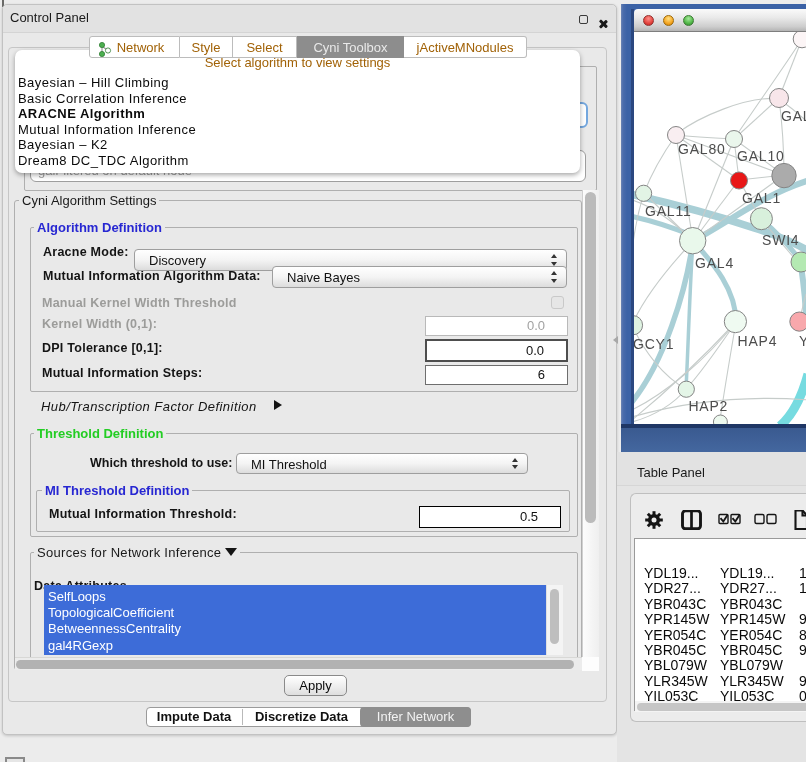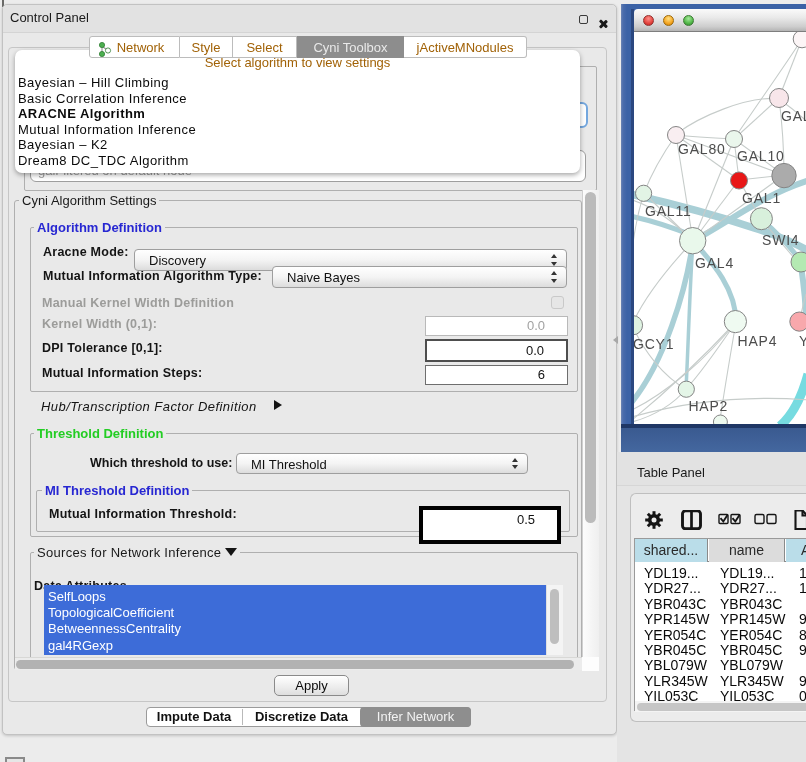--- a/index.html
+++ b/index.html
@@ -96,28 +96,28 @@
 
 <div class="abs grp" style="left:30px; top:227px; width:548px; height:165px;"></div>
 <div class="abs glab bold" style="left:34px; top:220px; color:#2727D2;">Algorithm Definition</div>
 
 <div class="abs lbl" style="left:43px; top:245px;">Aracne Mode:</div>
 <div class="combo" style="left:134px; top:241px; width:433px; height:22px;margin-top:8px;">
     <span class="ctext">Discovery</span>
     <span class="arr up"></span>
     <span class="arr dn"></span>
   </div>
-<div class="abs lbl" style="left:43px; top:269px;">Mutual Information Algorithm Type:</div>
+<div class="abs lbl" style="left:43px; top:269px;">Mutual Information Algorithm Data:</div>
 <div class="combo" style="left:272px; top:266px; width:295px; height:22px;">
     <span class="ctext">Naive Bayes</span>
     <span class="arr up"></span>
     <span class="arr dn"></span>
   </div>
 
-<div class="abs lbl dis" style="left:42px; top:296px;">Manual Kernel Width Definition</div>
+<div class="abs lbl dis" style="left:42px; top:296px;">Manual Kernel Width Threshold</div>
 <div class="abs" style="left:551px; top:296px; width:13px; height:13px; background:#E6E6E6; border:1px solid #C9C9C9; border-radius:3px;"></div>
 
 <div class="abs lbl dis" style="left:42px; top:317px;">Kernel Width (0,1):</div>
 <div class="inp" style="left:425px; top:316px; width:143px; height:20px; border:1px solid #B9B9B9; color:#A2A2A2; line-height:18px;">0.0</div>
 
 <div class="abs lbl" style="left:42px; top:341px;">DPI Tolerance [0,1]:</div>
 <div class="inp" style="left:425px; top:339px; width:143px; height:23px; border:2px solid #4E4E4E; line-height:19px;">0.0</div>
 
 <div class="abs lbl" style="left:42px; top:366px;">Mutual Information Steps:</div>
 <div class="inp" style="left:425px; top:365px; width:143px; height:20px; border:1px solid #6E6E6E; line-height:18px;">6</div>
@@ -131,37 +131,37 @@
 <div class="abs lbl" style="left:90px; top:456px; letter-spacing:0;">Which threshold to use:</div>
 <div class="combo" style="left:236px; top:453px; width:292px; height:21px;">
     <span class="ctext">MI Threshold</span>
     <span class="arr up"></span>
     <span class="arr dn"></span>
   </div>
 
 <div class="abs grp" style="left:36px; top:490px; width:534px; height:42px;"></div>
 <div class="abs glab bold" style="left:42px; top:483px; color:#2727D2;">MI Threshold Definition</div>
 <div class="abs lbl" style="left:49px; top:507px;">Mutual Information Threshold:</div>
-<div class="inp" style="left:419px; top:506px; width:142px; height:38px; border:4px solid #000000; line-height:20px;">0.5</div>
+<div class="inp" style="left:419px; top:506px; width:142px; height:22px; border:1px solid #000000; line-height:20px;">0.5</div>
 
 <div class="abs grp" style="left:30px; top:552px; width:548px; height:116px;"></div>
 <div class="abs glab" style="left:34px; top:545px; color:#1A1A1A; font-size:13px; letter-spacing:0.3px;">Sources for Network Inference <span style="display:inline-block; width:0; height:0; border-left:6.5px solid transparent; border-right:6.5px solid transparent; border-top:8px solid #141414; vertical-align:1px;"></span></div>
 <div class="abs lbl" style="left:34px; top:579px;">Data Attributes</div>
 
 <div class="abs" style="left:44px; top:585px; width:502px; height:70px; background:#3D6CD8; color:#FFFFFF; font-size:13px; line-height:16.2px; padding:4px 0 0 4px;">SelfLoops<br>TopologicalCoefficient<br>BetweennessCentrality<br>gal4RGexp</div>
 <div class="abs" style="left:546px; top:585px; width:17px; height:70px; background:#F4F4F4; border-left:1px solid #E0E0E0;"></div>
 <div class="abs" style="left:550px; top:589px; width:9px; height:55px; background:#BEBEBE; border-radius:4.5px;"></div>
 
 <div class="abs" style="left:582px; top:190px; width:17px; height:468px; background:linear-gradient(to right,#FCFCFC,#EFEFEF); border-left:1px solid #D0D0D0;"></div>
 <div class="abs" style="left:585px; top:192px; width:11px; height:331px; background:#BBBBBB; border-radius:5.5px;"></div>
 <div class="abs" style="left:15px; top:657px; width:567px; height:13px; background:#ECECEC; border-top:1px solid #D8D8D6;"></div>
 <div class="abs" style="left:16px; top:660px; width:558px; height:9px; background:#B2B2B2; border-radius:4.5px;"></div>
 <div class="abs" style="left:582px; top:657px; width:17px; height:14px; background:#FDFDFD;"></div>
 
-<div class="abs" style="left:274px; top:675px; width:75px; height:21px; background:linear-gradient(#FFFFFF,#ECECEC 60%,#DEDEDE); border:1px solid #8A8A8A; border-radius:5px; font-size:13px; color:#0A0A0A; text-align:center; line-height:19px;">Apply</div>
+<div class="abs" style="left:284px; top:675px; width:63px; height:21px; background:linear-gradient(#FFFFFF,#ECECEC 60%,#DEDEDE); border:1px solid #8A8A8A; border-radius:5px; font-size:13px; color:#0A0A0A; text-align:center; line-height:19px;">Apply</div>
 
 <div class="abs" style="left:146px; top:707px; width:325px; height:20px; background:#FFFFFF; border:1px solid #9A9A9A; border-radius:4px;"></div>
 <div class="abs" style="left:146px; top:707px; width:325px; height:20px; font-size:13px; font-weight:bold; color:#111;">
   <span style="position:absolute; left:0; width:96px; text-align:center; line-height:20px;">Impute Data</span>
   <span style="position:absolute; left:96px; top:2px; width:1px; height:16px; background:#B9B9B9;"></span>
   <span style="position:absolute; left:97px; width:117px; text-align:center; line-height:20px;">Discretize Data</span>
   <span style="position:absolute; left:214px; top:0; width:111px; height:20px; background:#8E8E8E; border-radius:4px; color:#F2F2F2; text-align:center; line-height:20px; font-weight:normal;">Infer Network</span>
 </div>
 
 <div class="abs" style="left:613px; top:336px; width:0; height:0; border-top:4px solid transparent; border-bottom:4px solid transparent; border-right:5px solid #A8A8A8;"></div>
@@ -286,25 +286,20 @@
     <rect x="110" y="4.5" width="9" height="9" rx="1.5"></rect>
     <rect x="122" y="4.5" width="9" height="9" rx="1.5"></rect>
   </g>
   <g fill="none" stroke="#151515" stroke-width="2.1">
     <path d="M150.5 0.5 h7 l4.5 5 v13.5 h-11.5 z"></path>
     <path d="M157.5 0.5 v5 h4.7"></path>
   </g>
 </svg>
 
 <div class="abs" id="table" style="left:634px; top:538px; width:172px; height:173px; background:#FFFFFF; border:1px solid #9A9A9A; border-right:none;">
-  <div style="position:absolute; left:0; top:0; height:23px; width:100%; border-bottom:1px solid #8A8A8A; font-size:14px; color:#2A2A2A;">
-    <span style="position:absolute; left:0; width:73px; height:23px; background:#BADDE9; text-align:center; line-height:23px; border-right:1px solid #8A8A8A;">shared...</span>
-    <span style="position:absolute; left:74px; width:76px; height:23px; background:#DCDCDC; text-align:center; line-height:23px; border-right:1px solid #8A8A8A;">name</span>
-    <span style="position:absolute; left:151px; width:21px; height:23px; background:#BADDE9; text-align:left; padding-left:15px; line-height:23px;">A</span>
-  </div>
   <div style="position:absolute; left:0; top:27px; font-size:14px; color:#0A0A0A; line-height:15.4px; width:250px;">
     <div class="trow">
         <span class="c1">YDL19...</span>
         <span class="c2">YDL19...</span>
         <span class="c3">13</span>
       </div>
     <div class="trow">
         <span class="c1">YDR27...</span>
         <span class="c2">YDR27...</span>
         <span class="c3">12</span>

